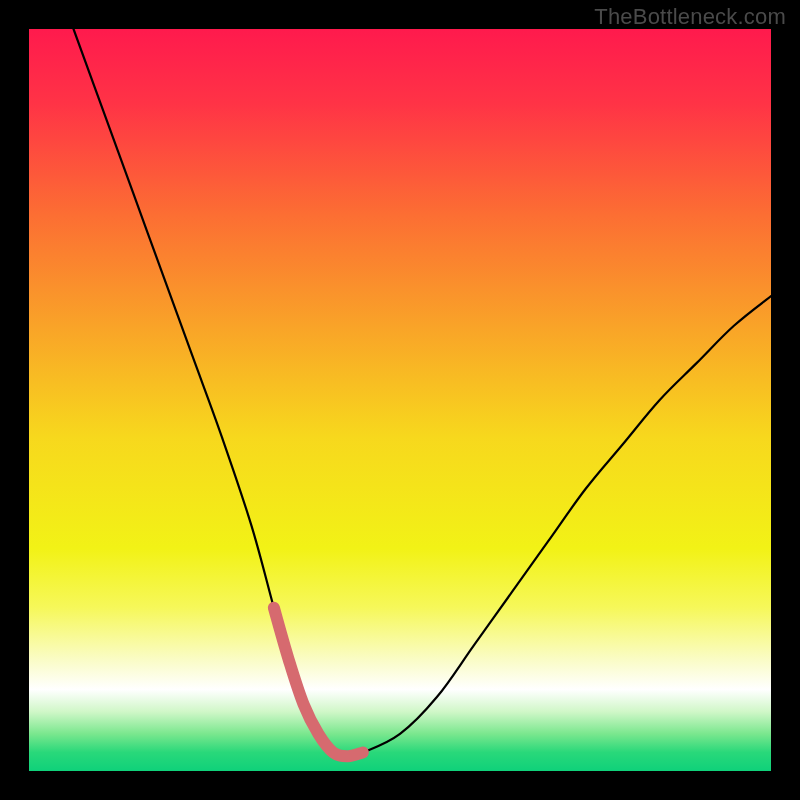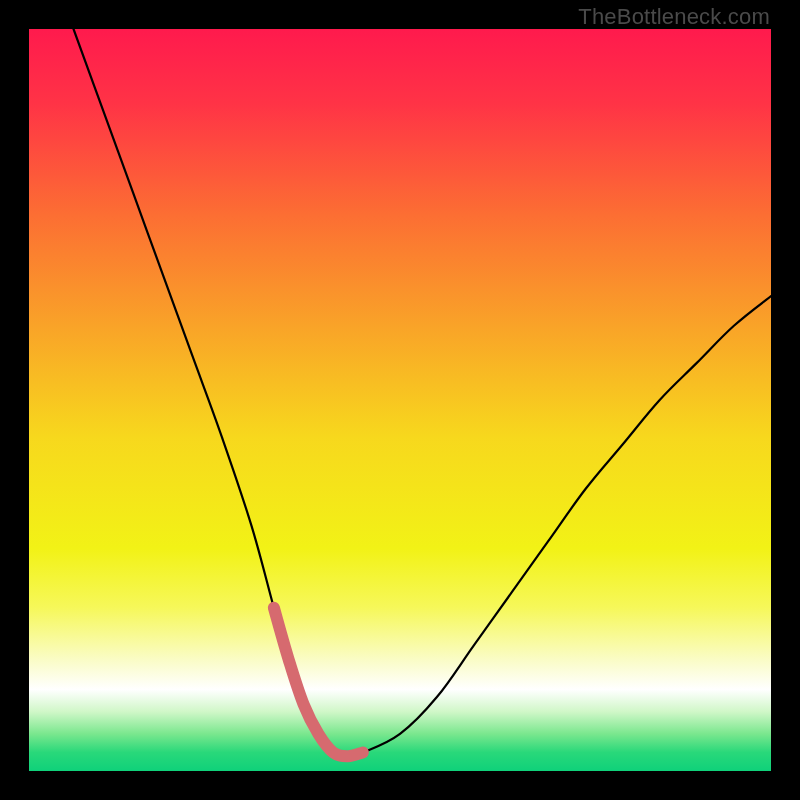--- a/index.html
+++ b/index.html
@@ -19,21 +19,21 @@
     height: 742px;
     overflow: hidden;
   }
   .gradient {
     position: absolute;
     inset: 0;
   }
   .watermark {
     position: absolute;
     top: 4px;
-    right: 30px;
+    right: 14px;
     color: #4a4a4a;
     font-size: 22px;
     font-weight: 500;
     letter-spacing: 0.2px;
   }
   svg.curves {
     position: absolute;
     inset: 0;
     width: 742px;
     height: 742px;

